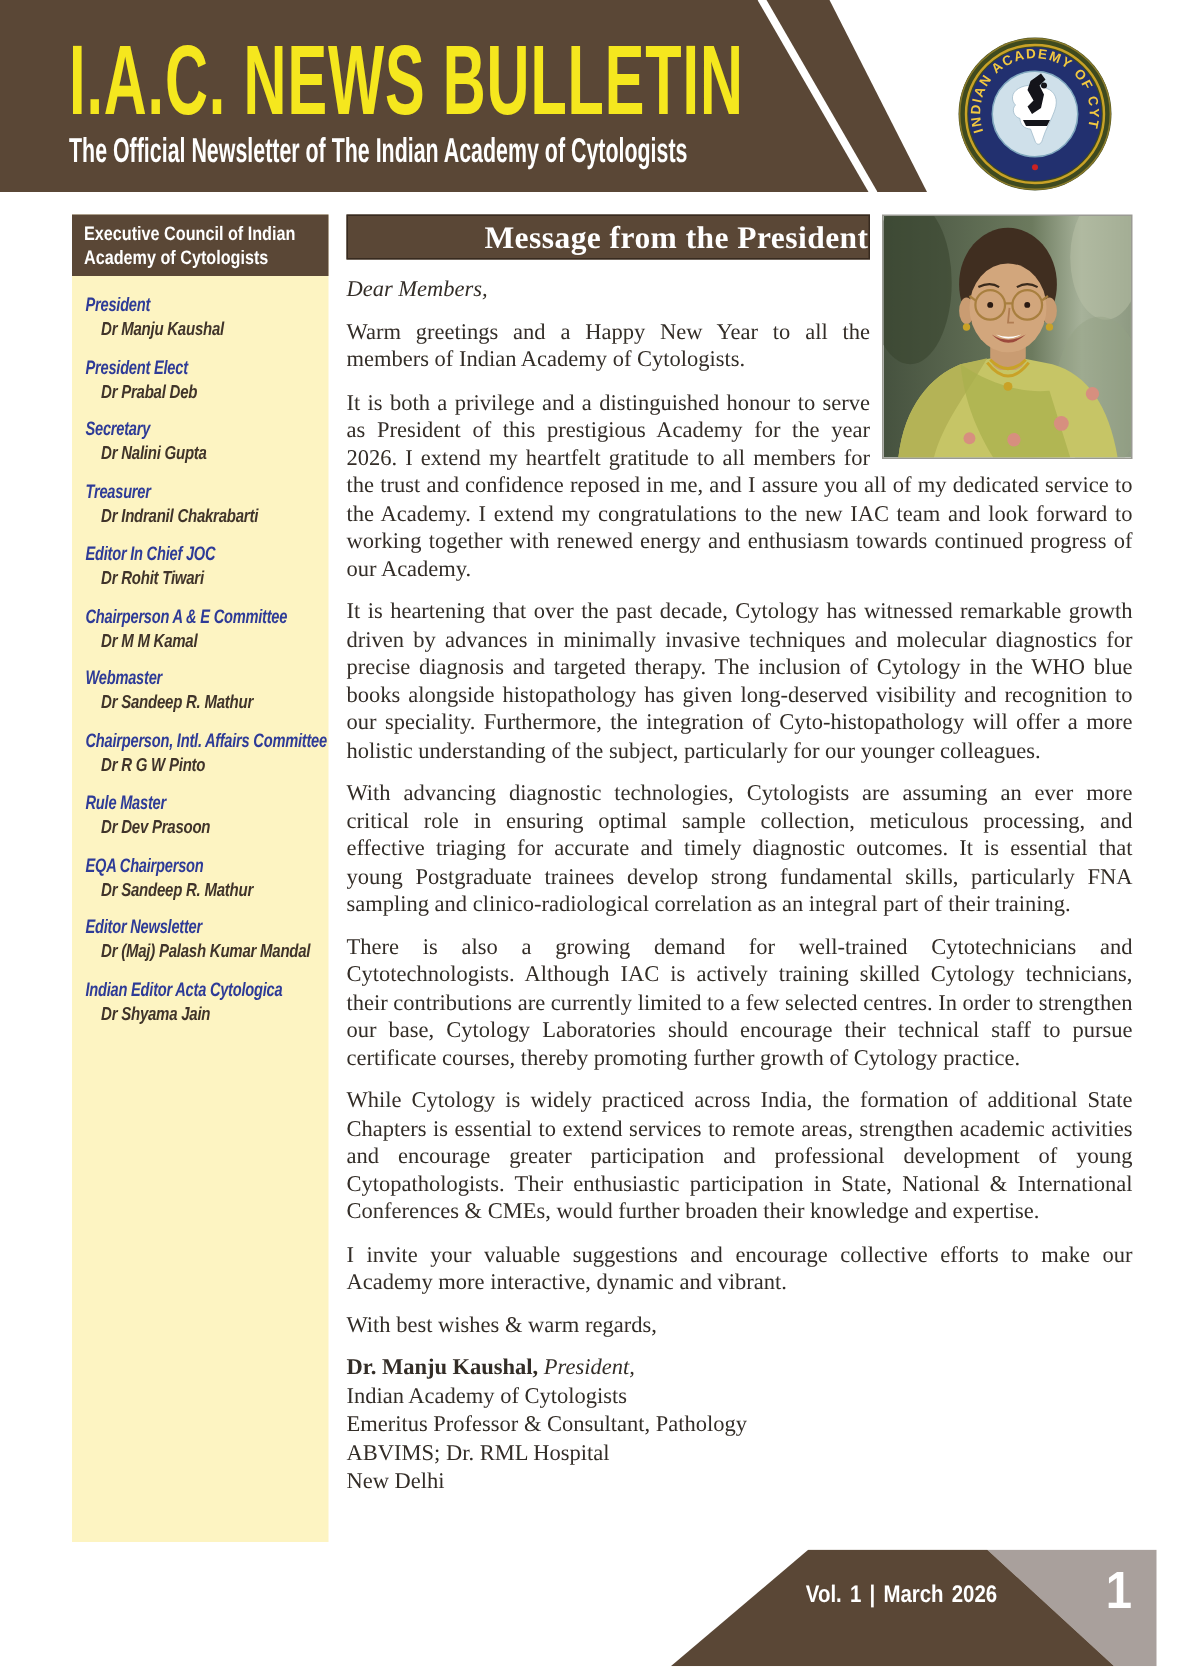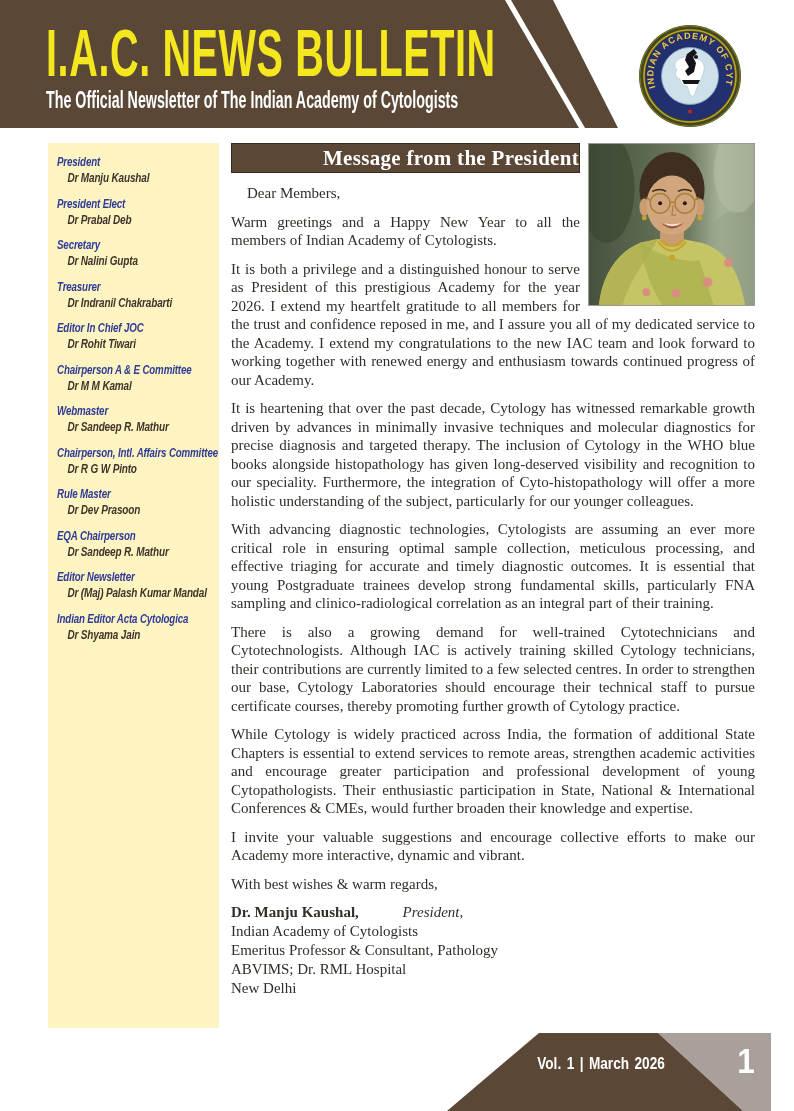--- a/index.html
+++ b/index.html
@@ -40,26 +40,26 @@
   .article{position:absolute;left:231px;top:143px;width:524px;}
   .photo-box{float:right;width:167px;height:163px;margin:0 0 8px 8px;
     border:1px solid #9a9a93;box-sizing:border-box;}
   .photo-box svg{display:block;width:100%;height:100%;}
   .heading-bar{overflow:hidden;background:var(--brown,#5a4736);border:1px solid #372a1f;
     color:#fff;font-family:"Liberation Serif",serif;font-weight:bold;font-size:21px;
     height:30px;line-height:28px;padding-left:12px;letter-spacing:0.3px;
     box-sizing:border-box;margin-bottom:11px;text-align:right;}
   .salutation,.body-para,.closing,.signature{font-family:"Liberation Serif",serif;
     font-size:15px;line-height:18.5px;color:var(--body_text,#332d27);}
-  .salutation{margin:0 0 10px 16px;}
+  .salutation{margin:0 0 10px 0;font-style:italic;}
   .body-para{text-align:justify;margin:0 0 10px 0;}
   .closing{margin:4px 0 10px 0;}
   .signature{line-height:19px;}
   .sig-name{font-weight:bold;}
-  .sig-title{font-style:italic;margin-left:40px;}
+  .sig-title{font-style:italic;}
 
   
   .footer{position:absolute;left:0;top:1033px;width:794px;height:78px;}
   .footer-grey{position:absolute;inset:0;background:var(--footer_grey,#a9a09c);
     -webkit-clip-path:polygon(658px 0,794px 0,794px 78px,743px 78px);
     clip-path:polygon(658px 0,794px 0,794px 78px,743px 78px);}
   .footer-brown{position:absolute;inset:0;background:var(--brown,#5a4736);
     -webkit-clip-path:polygon(539px 0,658px 0,743px 78px,447px 78px);
     clip-path:polygon(539px 0,658px 0,743px 78px,447px 78px);}
   .footer-volume{position:absolute;left:505px;top:22px;width:192px;text-align:center;
@@ -93,20 +93,23 @@
       <path d="M41 35 c-5 3 -5 8 -2 11 c-3 3 -1 8 3 9 c0 4 3 7 7 7 l3 8 c1 3 4 3 5 -1 c2 -7 6 -13 8 -19 c3 -8 0 -13 -5 -15 c-6 -3 -14 -3 -19 0 z" fill="#ffffff" stroke="#9db8c8" stroke-width="0.5"></path>
       <g>
         <path d="M49 30 l7 -5 3 4 -4 4 3 6 -2 9 -6 4 -3 -5 4 -4 -4 -7 z" fill="#14141a"></path>
         <path d="M44 56 l18 0 -2 4 -14 0 z" fill="#14141a"></path>
         <circle cx="58" cy="33" r="2" fill="#14141a"></circle>
       </g>
     </svg>
   </div>
 
   <div class="sidebar">
+    <div class="council-header">
+      <div class="council-header-text">Executive Council of Indian Academy of Cytologists</div>
+    </div>
     <div class="council-list">
         <div class="council-group">
           <div class="council-role">President</div>
           <div class="council-name">Dr Manju Kaushal</div>
         </div>
         <div class="council-group">
           <div class="council-role">President Elect</div>
           <div class="council-name">Dr Prabal Deb</div>
         </div>
         <div class="council-group">

